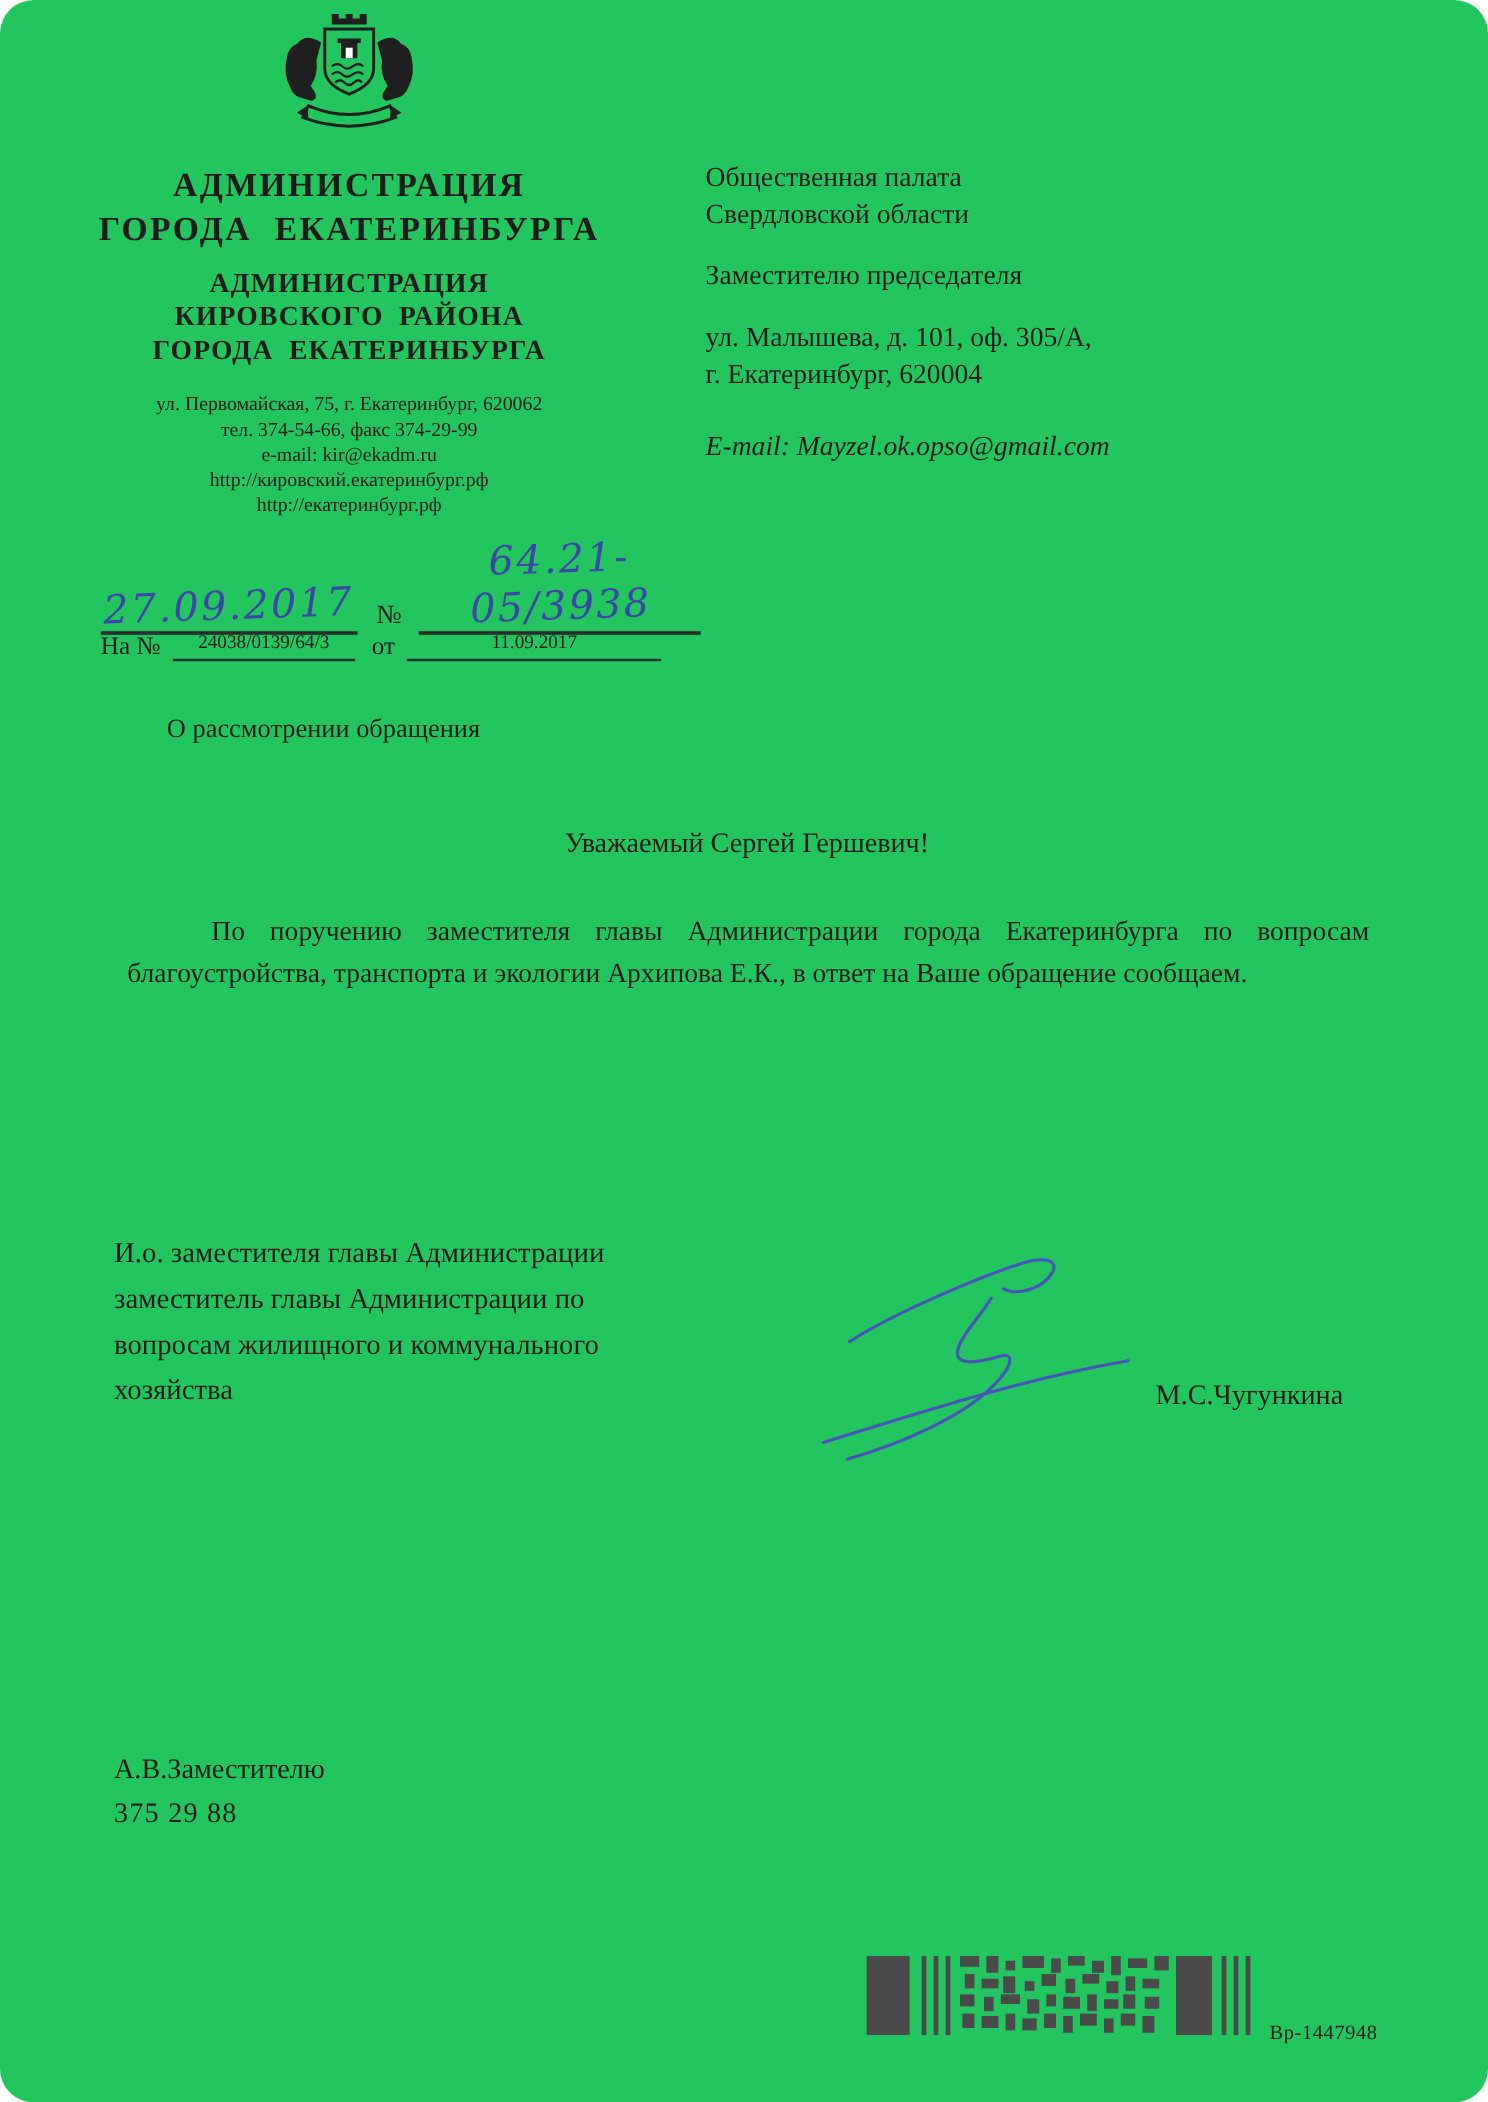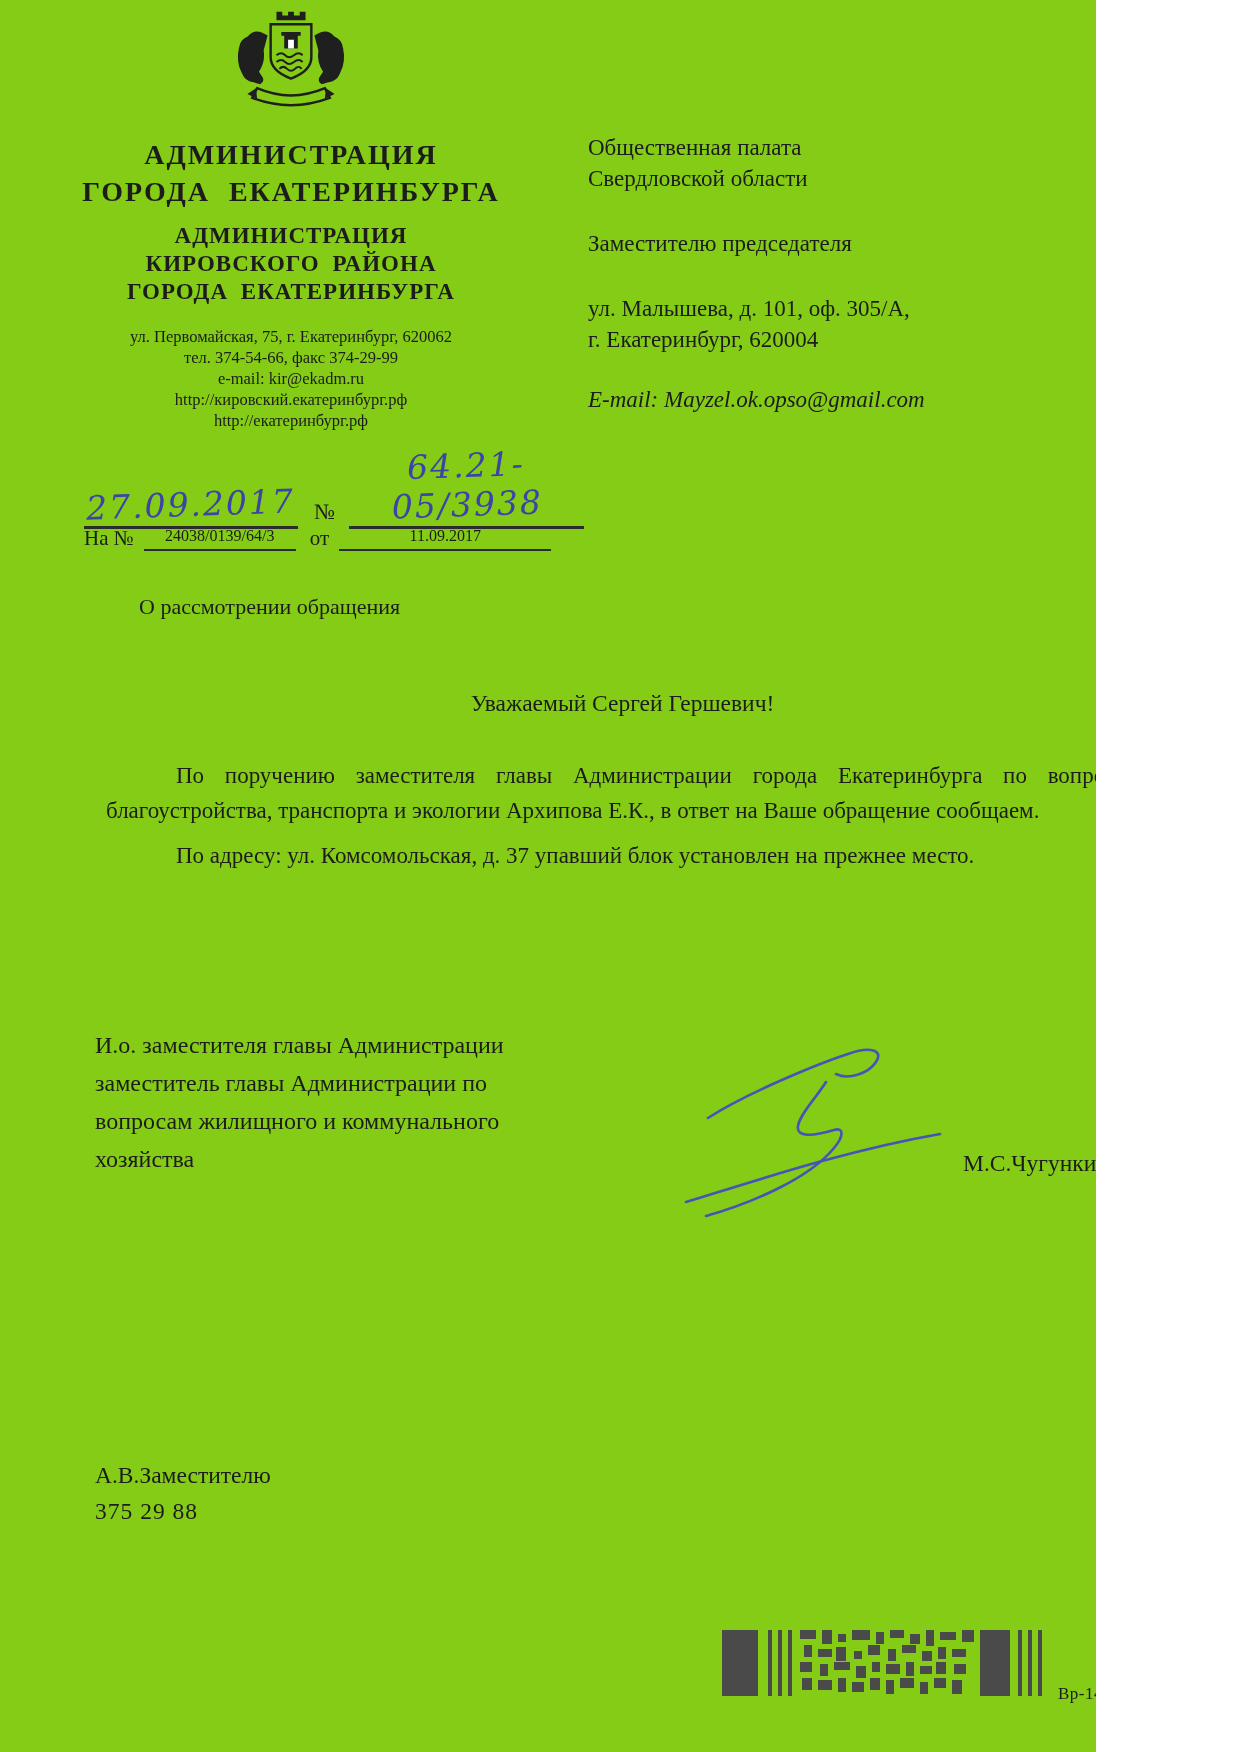--- a/index.html
+++ b/index.html
@@ -2,22 +2,22 @@
 <html style="--ink-blue: #3c44a8; --text-black: #1c1c1c; --bar-gray: #4a4a4a;"><head>
 <meta charset="utf-8">
 <style>
   :root{
     --ink-blue:#3c44a8;
     --text-black:#1c1c1c;
     --bar-gray:#4a4a4a;
   }
   html,body{margin:0;padding:0;background:#ffffff;}
   .page{
-    position:relative;width:1096px;height:1752px;background:#84cc16;
-    font-family:"Liberation Serif", serif;color:var(--text-black);overflow:hidden;
+    position:relative;width:1240px;height:1752px;background:#22c55e;
+    font-family:"Liberation Serif", serif;color:var(--text-black);overflow:hidden;border-radius:28px;
   }
   .abs{position:absolute;}
   
   .lh{left:60px;top:136px;width:462px;text-align:center;}
   .lh .org{font-weight:bold;font-size:28px;letter-spacing:2px;word-spacing:10px;line-height:37px;}
   .lh .suborg{font-weight:bold;font-size:23px;letter-spacing:1px;word-spacing:6px;line-height:28px;}
   .lh .gap1{height:12px;}
   .lh .gap2{height:20px;}
   .lh .contact{font-size:16.5px;line-height:21px;}
   
@@ -30,21 +30,21 @@
   .nosign{font-size:22px;margin:0 14px 4px 16px;}
   .replrow{left:84px;top:526px;width:520px;display:flex;align-items:flex-end;font-size:21px;}
   .replbox{border-bottom:2.5px solid #2b2b2b;text-align:center;font-size:16px;padding-bottom:4px;}
   .replnum{width:152px;margin-left:10px;}
   .replfrom{margin:0 10px 0 14px;}
   .repldate{width:212px;}
   .subject{left:95px;top:594px;font-size:22px;margin-left:44px;}
   
   .recip{left:588px;top:132px;width:470px;font-size:23px;line-height:31px;}
   .recip p{margin:0;}
-  .recip .mt1{margin-top:34px;}
+  .recip .mt1{margin-top:20px;}
   .recip .mt2{margin-top:31px;}
   .recip .mt3{margin-top:29px;font-style:italic;}
   
   .salut{left:95px;top:690px;width:1055px;text-align:center;font-size:23.5px;}
   .bodytext{left:95px;top:748px;width:1057px;font-size:23px;line-height:34.5px;text-align:justify;}
   .bodytext p{margin:11px;text-indent:70px;}
   
   .sigpos{left:95px;top:1026px;width:480px;font-size:24px;line-height:38px;}
   .sigpos div{white-space:nowrap;}
   .signame{left:963px;top:1150px;font-size:23.5px;}
@@ -119,21 +119,20 @@
     <p class="mt1">Заместителю председателя</p>
     <p class="mt1">ул. Малышева, д. 101, оф. 305/А,</p>
     <p>г. Екатеринбург, 620004</p>
     <p class="mt3">E-mail: Mayzel.ok.opso@gmail.com</p>
   </div>
 
   <div class="abs salut">Уважаемый Сергей Гершевич!</div>
 
   <div class="abs bodytext">
     <p>По поручению заместителя главы Администрации города Екатеринбурга по вопросам благоустройства, транспорта и экологии Архипова Е.К., в ответ на Ваше обращение сообщаем.</p>
-    <p>По адресу: ул. Комсомольская, д. 37 упавший блок установлен на прежнее место.</p>
   </div>
 
   <div class="abs sigpos">
     <div>И.о. заместителя главы Администрации</div>
     <div>заместитель главы Администрации по</div>
     <div>вопросам жилищного и коммунального</div>
     <div>хозяйства</div>
   </div>
 
   <div class="abs sigscribble">

